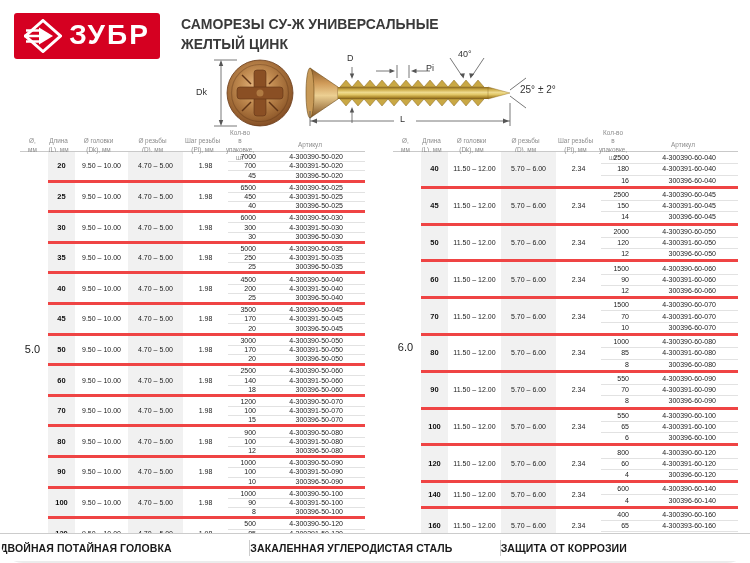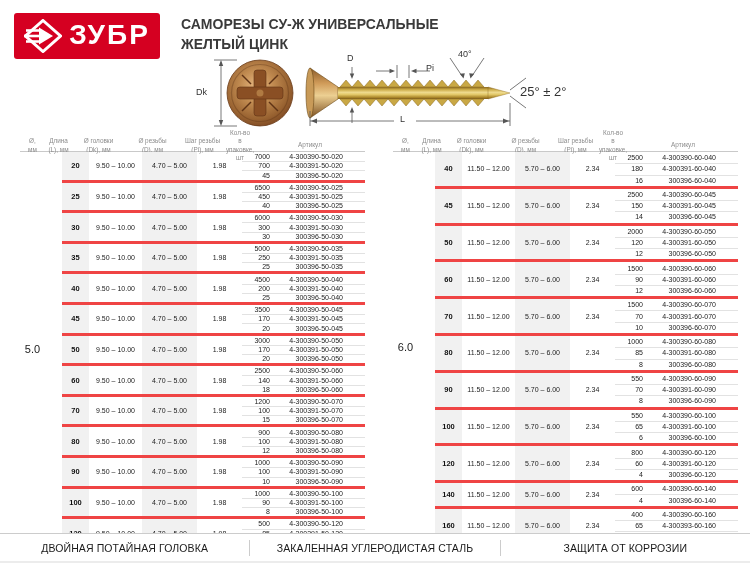--- a/index.html
+++ b/index.html
@@ -1,59 +1,59 @@
 <!DOCTYPE html>
 <html><head>
 <meta charset="utf-8">
 <style>
   * { margin:0; padding:0; box-sizing:border-box; }
   body { width:750px; height:563px; font-family:"Liberation Sans", sans-serif; background:#fff; }
-  .page { position:relative; width:750px; height:563px; background:#ffffff; overflow:hidden; }
+  .page { position:relative; width:750px; height:563px; background:#ffffff; overflow:hidden;border-radius:23px; }
 
   
   .logo { position:absolute; left:14px; top:13px; width:146px; height:46px; background:#d50021;
           border-radius:3px; display:flex; align-items:center; justify-content:center; gap:7px; }
   .logo-text { color:#fff; font-weight:bold; font-size:28px; letter-spacing:2px; padding-bottom:2px; }
 
   
   .title { position:absolute; left:181px; top:15px; font-size:14px; font-weight:bold; color:#3a3a3a;
            line-height:1.4; text-transform:uppercase; }
 
   
   .svg-abs { position:absolute; }
   .dim-label { position:absolute; font-size:9px; color:#333; white-space:nowrap; }
-  .dim-label.small { font-size:13px; }
+  .dim-label.small { font-size:10px; }
 
   
   .dtable { position:absolute; top:129px; width:345px; font-size:7px; color:#222; }
   .dtable-left  { left:20px;  --rh:9.205px; }
   .dtable-right { left:393px; --rh:11.281px; }
   .thead { display:grid; grid-template-columns:25px 27px 53px 55px 45px 30px 110px;
            height:23px; border-bottom:1px solid #c9c9c9; }
   .hcell { display:flex; align-items:center; justify-content:center; text-align:center;
            font-size:6.4px; line-height:1.3; color:#8c8c8c; white-space:pre-line; overflow:visible; }
   .tbody2 { position:relative; border-bottom:1px solid #c9c9c9; }
   .dia { position:absolute; left:0; top:0; bottom:0; width:25px; display:flex; align-items:center;
          justify-content:center; font-size:11px; font-weight:normal; color:#1a1a1a; }
-  .groups { margin-left:42px; }
+  .groups { margin-left:28px; }
   .group { display:grid; grid-template-columns:27px 53px 55px 45px 1fr; }
   .group + .group { border-top:3px solid #ef4444; }
   .cell { display:flex; align-items:center; justify-content:center; }
   .len { background:#f1f1f1; font-weight:bold; font-size:7.5px; color:#111; }
   .stripe { background:#f1f1f1; }
   .packs { display:flex; flex-direction:column; }
   .pack { display:flex; align-items:center; height:var(--rh); }
   .pack + .pack { box-shadow: inset 0 1px 0 #e2e2e2; }
   .qty { flex:0 0 28px; text-align:right; }
   .art { flex:1; text-align:right; padding-right:22px; }
 
   
   .footer { position:absolute; left:0; right:0; top:533px; height:28px; border-top:1px solid #ccc;
             display:flex; align-items:center; background:#fff; }
-  .footer-item { flex:1; text-align:center; font-weight:normal; font-size:10.5px; color:#1a1a1a;
+  .footer-item { flex:1; text-align:left; font-weight:bold; font-size:10.5px; color:#1a1a1a;
                  letter-spacing:0.1px; text-transform:uppercase; }
   .footer-sep { width:1px; height:16px; background:#ccc; }
   .page::after { content:""; position:absolute; left:0; right:0; bottom:0; height:2px; background:#ececec; }
 </style>
 </head>
 <body>
 
 <div class="page">
 
   <div class="logo" style="background: rgb(213, 0, 33);">

